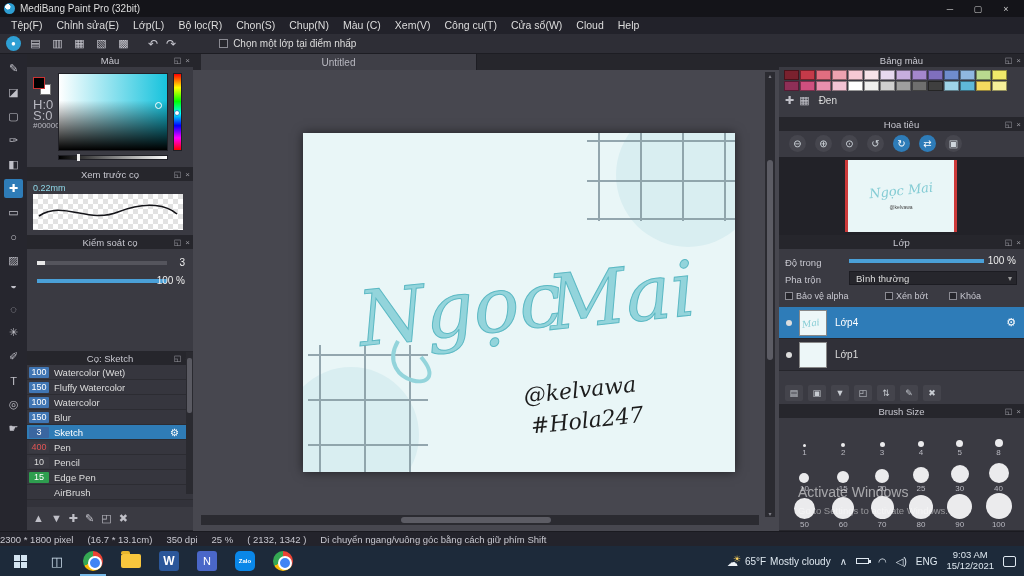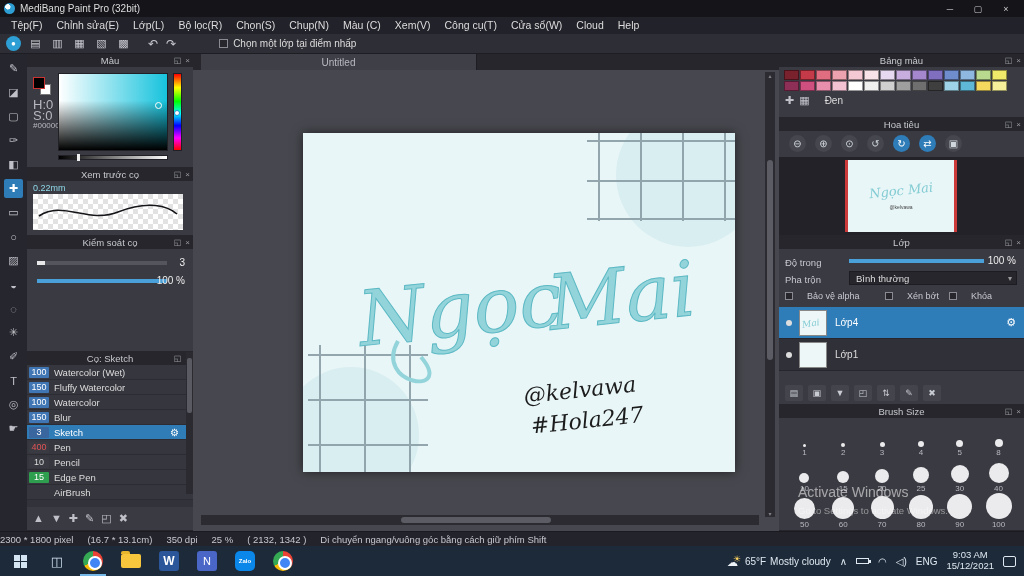--- a/index.html
+++ b/index.html
@@ -73,35 +73,35 @@
 #tab{margin-left:8px;width:276px;height:16px;background:#3f3f47;color:#b8b8c0;font-size:10px;display:flex;align-items:center;justify-content:center;border-right:1px solid #1d1d23}
 #canvas{position:absolute;left:110px;top:79px;width:432px;height:339px;box-shadow:0 0 10px rgba(0,0,0,.55)}
 #vscroll{position:absolute;left:572px;top:18px;width:10px;height:445px;background:#2b2b31;display:flex;flex-direction:column;align-items:center;justify-content:space-between;font-size:6px;color:#808088}
 #vscroll .thumb{position:absolute;left:2px;top:88px;width:6px;height:200px;background:#5c5c64;border-radius:3px}
 #hscroll{position:absolute;left:8px;top:461px;width:558px;height:10px;background:#2b2b31}
 #hscroll .thumb{position:absolute;left:200px;top:2px;width:150px;height:6px;background:#5c5c64;border-radius:3px}
 
 #swatches{display:flex;flex-wrap:wrap;padding:3px 0 0 5px;width:236px}
 .swatch{width:15px;height:10px;margin:0 1px 1px 0;border:1px solid rgba(0,0,0,.4)}
 #palette-footer{display:flex;align-items:center;gap:5px;padding-left:6px;margin-top:2px}
-#palette-footer .name{margin-left:10px;font-size:10px;color:#ddd}
+#palette-footer .name{margin-left:4px;font-size:10px;color:#ddd}
 
 #nav-tools{display:flex;gap:9px;padding:4px 0 0 10px}
 .nav-btn{width:17px;height:17px;border-radius:50%;background:#46464e;display:flex;align-items:center;justify-content:center;font-size:10px;color:#cfd6dc}
 .nav-btn.sel{background:#2e7cb8;color:#fff}
 #nav-thumb-wrap{margin-top:5px;height:78px;background:#222228;position:relative}
 #nav-thumb{position:absolute;left:66px;top:3px;width:112px;height:72px;background:#e9f6f7;border-left:3px solid #cc3a3a;border-right:3px solid #cc3a3a;display:flex;flex-direction:column;align-items:center;justify-content:center}
 #nav-thumb .mini-title{font-family:"DejaVu Serif",serif;font-style:italic;font-size:13px;color:#84ccd4;transform:rotate(-6deg);white-space:nowrap}
 #nav-thumb .mini-credit{font-size:5px;color:#444;margin-top:6px}
 
 #layers-body{position:relative;height:156px}
 #layers-body .lbl{position:absolute;left:6px;font-size:9.5px;color:#c8c8d0}
 #blend-select{position:absolute;left:70px;top:22px;width:168px;height:14px;background:#26262c;border:1px solid #1c1c22;color:#ddd;font-size:9.5px;display:flex;align-items:center;padding:0 4px 0 6px}
 #blend-select .arrow{margin-left:auto;font-size:8px;color:#999}
-.chk{position:absolute;top:42px;display:flex;align-items:center;gap:14px;font-size:9px;color:#c8c8d0}
+.chk{position:absolute;top:42px;display:flex;align-items:center;gap:3px;font-size:9px;color:#c8c8d0}
 #layer-list{position:absolute;left:0;top:58px;width:245px}
 .layer-row{position:relative;height:32px;background:#303038;border-bottom:1px solid #26262c}
 .layer-row.sel{background:#2e7cb8}
 .layer-row .eye{position:absolute;left:7px;top:13px;width:6px;height:6px;border-radius:50%;background:#ddd;font-size:0}
 .layer-row .lthumb{position:absolute;left:20px;top:3px;width:28px;height:26px;background:#edf7f8;border:1px solid #888;overflow:hidden}
 .layer-row .lthumb .squig{font-family:"DejaVu Serif",serif;font-style:italic;font-size:9px;color:#84ccd4;display:block;margin:7px 0 0 2px;transform:rotate(-8deg)}
 .layer-row .lname{position:absolute;left:56px;top:10px;font-size:10px;color:#ddd}
 .layer-row.sel .lname{color:#fff}
 .layer-row .lgear{position:absolute;right:8px;top:9px;font-size:11px;color:#fff}
 #layer-toolbar{position:absolute;left:6px;bottom:4px;display:flex;gap:5px}

